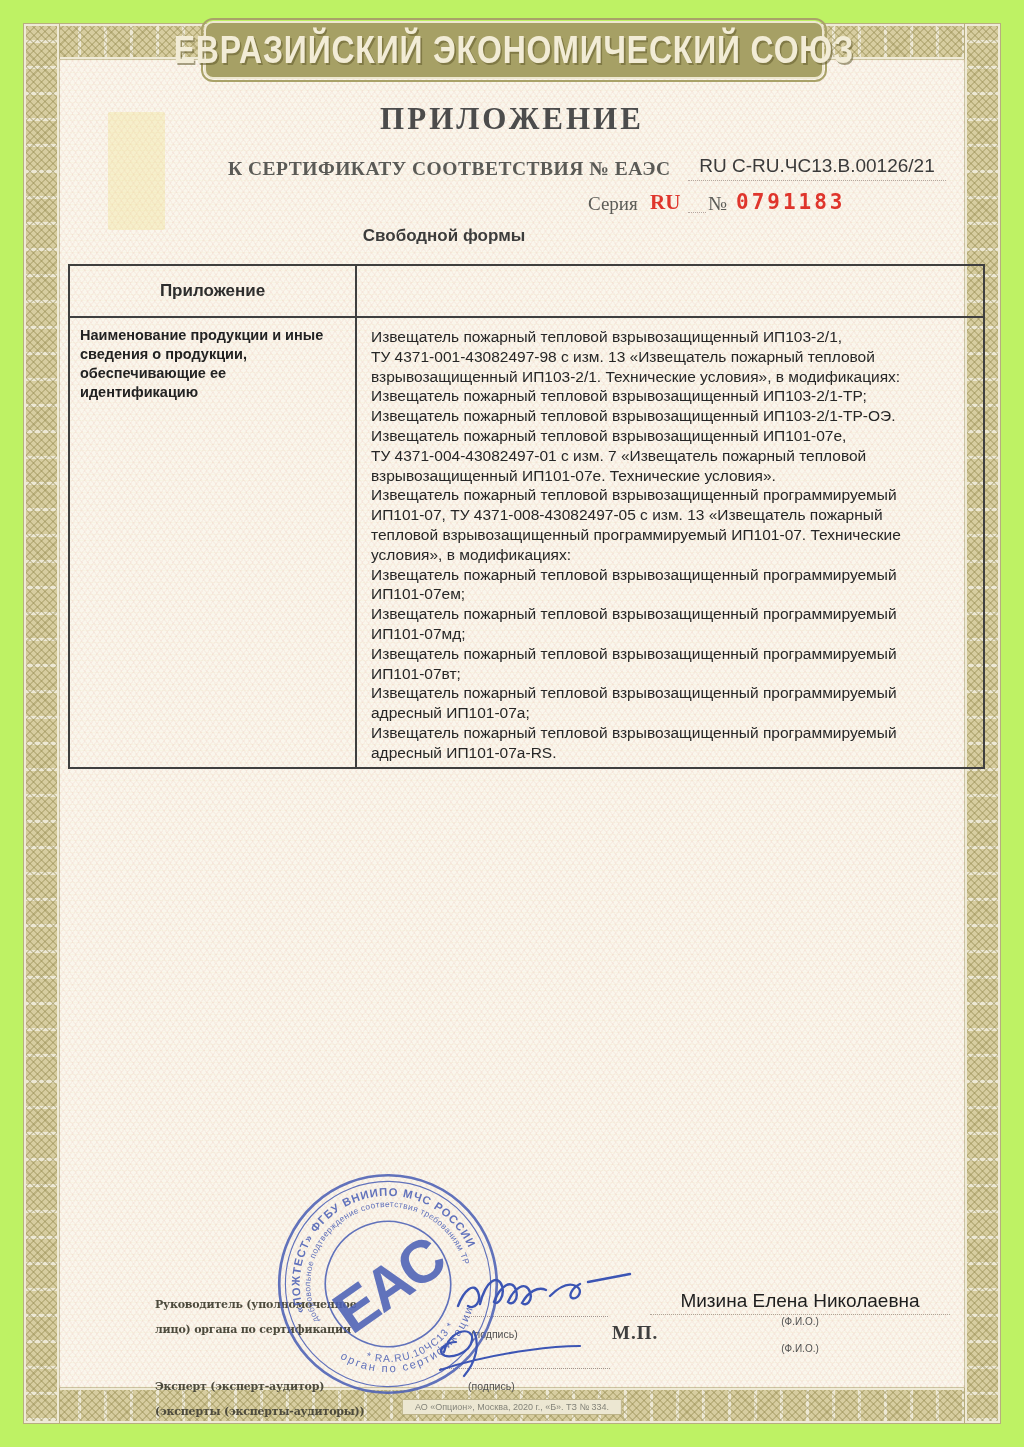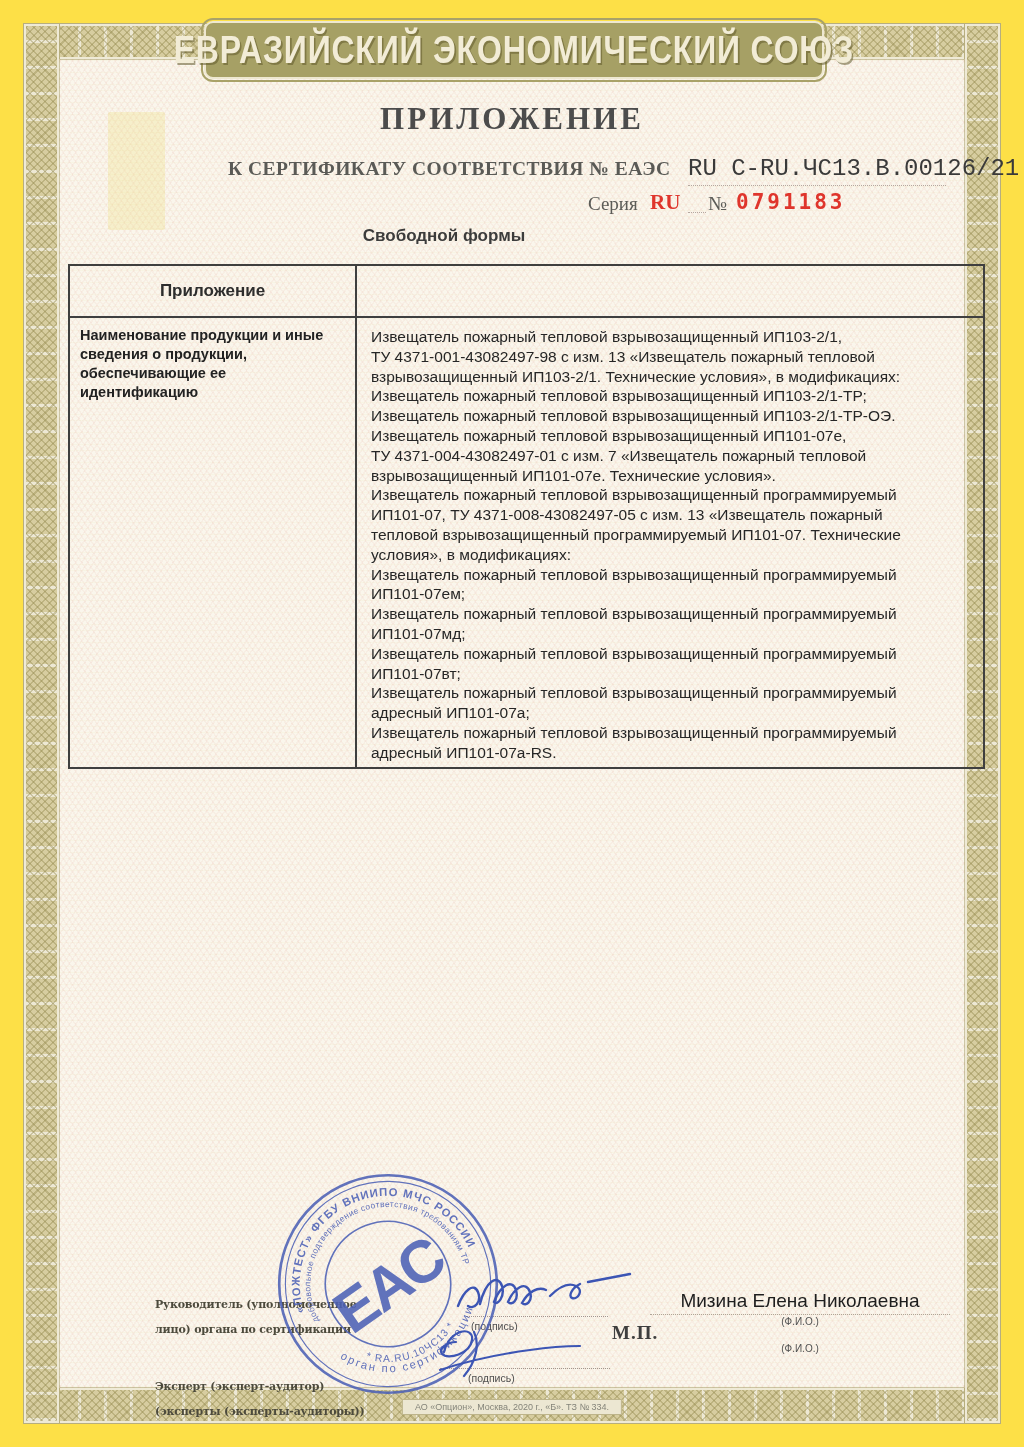--- a/index.html
+++ b/index.html
@@ -1,19 +1,19 @@
 <!DOCTYPE html>
 <html><head>
 <meta charset="utf-8">
 <style>
   * { margin:0; padding:0; box-sizing:border-box; }
   html,body { background:#e8e8e8; }
   .page {
     position:relative; width:1024px; height:1447px; margin:0 auto;
-    background:#fde047; overflow:hidden;
+    background:#bef264; overflow:hidden;
     font-family:"Liberation Serif", serif;
   }
   
   .frame {
     position:absolute; z-index:1;
     background:
       repeating-linear-gradient(45deg, rgba(146,136,76,.38) 0 1.5px, transparent 1.5px 5.5px),
       repeating-linear-gradient(-45deg, rgba(146,136,76,.38) 0 1.5px, transparent 1.5px 5.5px),
       repeating-linear-gradient(90deg, rgba(255,255,255,.55) 0 3px, transparent 3px 26px),
       #d7cda0;
@@ -57,21 +57,21 @@
     text-shadow:2px 2px 0 rgba(97,90,44,.55);
   }
   .abs { position:absolute; z-index:4; }
   .doc-title {
     left:0; width:1024px; top:101px; text-align:center;
     font-size:31px; font-weight:bold; color:#4c4c4c; letter-spacing:3px;
   }
   .cert-label { left:228px; top:158px; font-size:19.5px; font-weight:bold; color:#5a5a56; letter-spacing:.5px; }
   .cert-number {
     left:688px; top:155px; width:258px; text-align:center;
-    font-family:Liberation Mono, monospace; font-size:24px; color:#3a3a3a;
+    font-family:Liberation Sans, sans-serif; font-size:19px; color:#3a3a3a;
     border-bottom:1px dotted #b5a8a0; padding-bottom:3px; white-space:nowrap;
   }
   .series-label { left:588px; top:193px; font-size:19px; color:#5c5c58; }
   .series-value { left:650px; top:190px; font-size:21px; font-weight:bold; color:#df352c;text-align:center; }
   .series-dash  { left:688px; top:212px; width:18px; border-bottom:1px dotted #b5a8a0; }
   .number-sign  { left:708px; top:192px; font-size:20px; color:#5c5c58; }
   .number-value {
     left:736px; top:190px; font-family:"DejaVu Sans Mono", monospace;
     font-size:21px; font-weight:bold; color:#df352c; letter-spacing:3px;
   }
@@ -98,21 +98,21 @@
     padding:9px 10px 0 14px;
     font-family:"Liberation Sans", sans-serif; font-size:15.5px;
     color:#262626; line-height:19.8px; white-space:pre-line;
   }
   
   .sig-label { font-size:11px; font-weight:bold; color:#4c4a3c; line-height:25px; white-space:pre-line; font-family:"DejaVu Serif", serif; letter-spacing:-0.2px; }
   .head-label { left:155px; top:1292px; width:300px; }
   .expert-label { left:155px; top:1346px; width:320px;margin-top:28px; }
   .sig-line1 { left:466px; top:1316px; width:142px; border-bottom:1px dotted #a2958f; }
   .sig-line2 { left:440px; top:1368px; width:170px; border-bottom:1px dotted #a2958f; }
-  .sig-caption { font-family:"Liberation Sans", sans-serif; font-size:10.5px; color:#4f4f4f; }
+  .sig-caption { font-family:"Liberation Sans", sans-serif; font-size:10.5px; color:#4f4f4f;margin-top:8px; }
   .cap1 { left:471px; top:1320px; }
   .cap2 { left:468px; top:1372px; }
   .mp { left:612px; top:1322px; font-size:19px; font-weight:bold; color:#3e3e3e; letter-spacing:1px; }
   .fio { width:300px; text-align:center; }
   .fio .name {
     font-family:"Liberation Sans", sans-serif; font-size:19px; color:#1e1e1e;
     padding-bottom:2px; border-bottom:1px dotted #b0a498; white-space:nowrap;
   }
   .fio .cap { font-family:"Liberation Sans", sans-serif; font-size:10px; color:#4f4f4f; margin-top:1px; }
   .fio1 { left:650px; top:1290px; }

